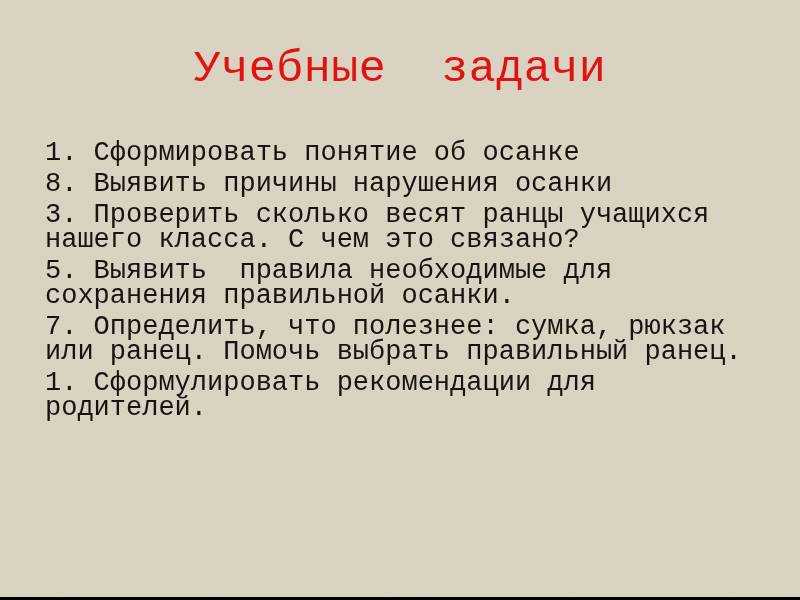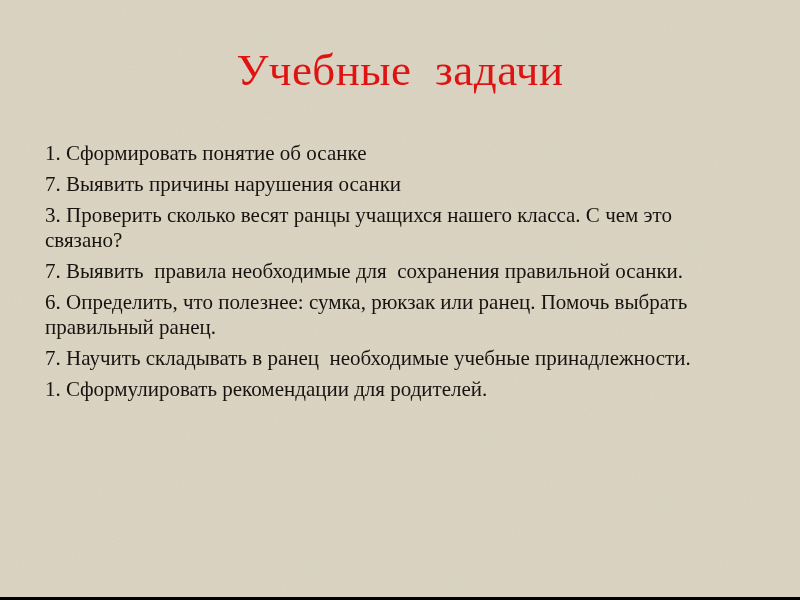--- a/index.html
+++ b/index.html
@@ -6,21 +6,21 @@
     margin: 0;
     padding: 0;
     background: #222;
   }
   .slide {
     position: relative;
     width: 800px;
     height: 600px;
     overflow: hidden;
     background: var(--background, #dcd5c4);
-    font-family: Liberation Serif, serif;
+    font-family: Liberation Mono, monospace;
   }
   .texture {
     position: absolute;
     left: 0;
     top: 0;
     width: 800px;
     height: 600px;
     pointer-events: none;
   }
   .title {
@@ -38,21 +38,21 @@
   }
   .task-list {
     position: absolute;
     left: 45px;
     top: 141px;
     width: 708px;
     color: var(--text, #171310);
   }
   .task-list p {
     margin: 0 0 6px 0;
-    font-size: 21px;
+    font-size: 27px;
     line-height: 25px;
     white-space: pre-wrap;
   }
   .bottom-bar {
     position: absolute;
     left: 0;
     bottom: 0;
     width: 800px;
     height: 3px;
     background: var(--bottom-bar, #000);
@@ -71,23 +71,22 @@
                 0 0 0 0 0.33
                 0 0 0 0.6 0"></feColorMatrix>
     </filter>
     <rect x="0" y="0" width="800" height="600" filter="url(#paperNoise)" opacity="0.20"></rect>
   </svg>
 
   <h1 class="title">Учебные  задачи</h1>
 
   <div class="task-list">
     <p>1. Сформировать понятие об осанке</p>
-    <p>7. Выявить причины нарушения осанки</p>
+    <p>8. Выявить причины нарушения осанки</p>
     <p>3. Проверить сколько весят ранцы учащихся нашего класса. С чем это связано?</p>
-    <p>7. Выявить  правила необходимые для  сохранения правильной осанки.</p>
-    <p>6. Определить, что полезнее: сумка, рюкзак или ранец. Помочь выбрать правильный ранец.</p>
-    <p>7. Научить складывать в ранец  необходимые учебные принадлежности.</p>
+    <p>5. Выявить  правила необходимые для  сохранения правильной осанки.</p>
+    <p>7. Определить, что полезнее: сумка, рюкзак или ранец. Помочь выбрать правильный ранец.</p>
     <p>1. Сформулировать рекомендации для родителей.</p>
   </div>
 
   <div class="bottom-bar"></div>
 
 </div>
 
 </body></html>

